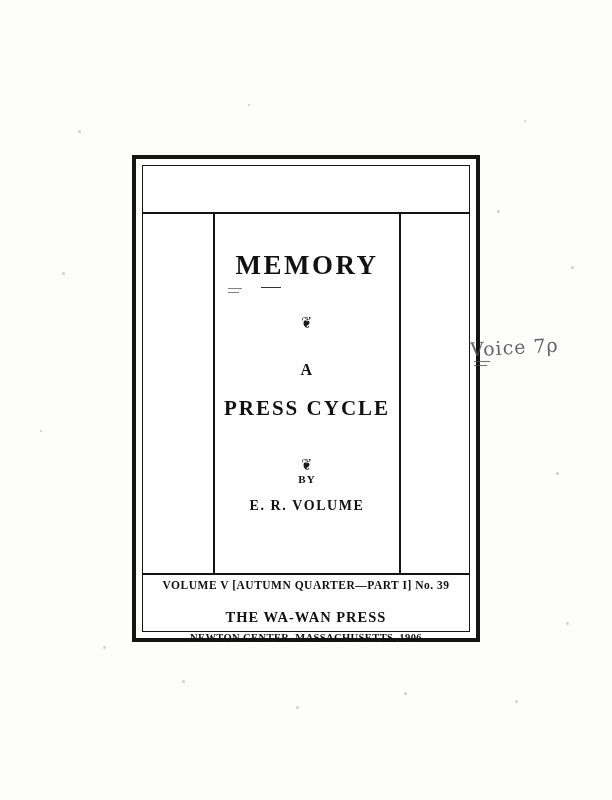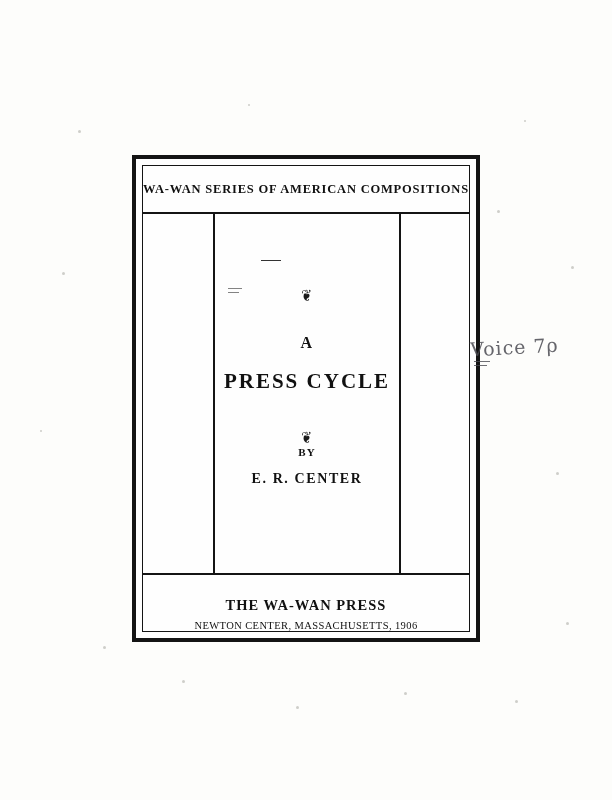--- a/index.html
+++ b/index.html
@@ -168,21 +168,21 @@
     letter-spacing: .5px;
   }
   .imprint .line2 {
     margin-top: 18px;
     font-weight: bold;
     font-size: 14.5px;
     letter-spacing: 1px;
   }
   .imprint .line3 {
     margin-top: 6px;
-    font-weight: normal;
+    font-weight: bold;
     font-size: 10.5px;
     letter-spacing: .4px;
   }
 
   
   .annotation {
     position: absolute;
     left: 470px;
     top: 336px;
     font-family: "DejaVu Serif", serif;
@@ -248,35 +248,34 @@
 </div>
 
 <div class="frame-outer">
   <div class="frame-inner"></div>
 
   <div class="rule rule-top"></div>
   <div class="rule rule-bottom"></div>
   <div class="vrule vrule-left"></div>
   <div class="vrule vrule-right"></div>
 
-  <div class="header-band">
-    <div class="hdr">WA-WAN SERIES OF AMERICAN COMPOSITIONS</div>
-  </div>
 
   <div class="center-panel">
+    <div class="title">MEMORY</div>
     <div class="title-underline"></div>
     <div class="orn orn-1">❦</div>
     <div class="subtitle-a">A</div>
     <div class="subtitle-cycle">PRESS CYCLE</div>
     <div class="orn orn-2">❦</div>
     <div class="by">BY</div>
-    <div class="composer">E. R. CENTER</div>
+    <div class="composer">E. R. VOLUME</div>
   </div>
 
   <div class="imprint">
+    <div class="line1">VOLUME V [AUTUMN QUARTER—PART I]  No. 39</div>
     <div class="line2">THE WA-WAN PRESS</div>
     <div class="line3">NEWTON CENTER, MASSACHUSETTS, 1906</div>
   </div>
 </div>
 
 <div class="title-tick">
   <i></i>
     <i></i>
 </div>
 

